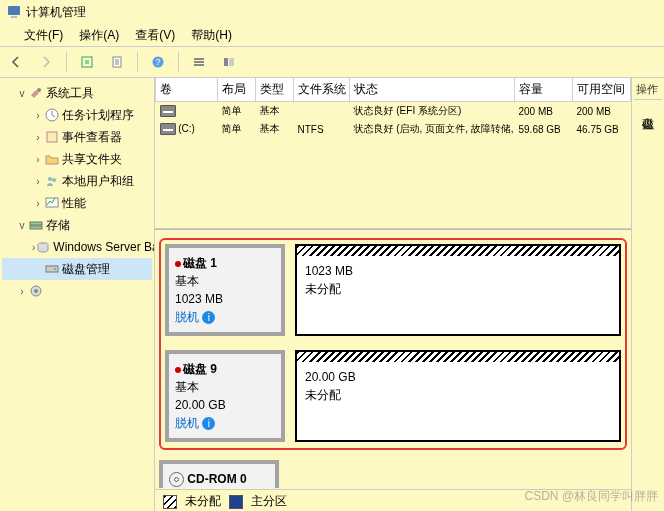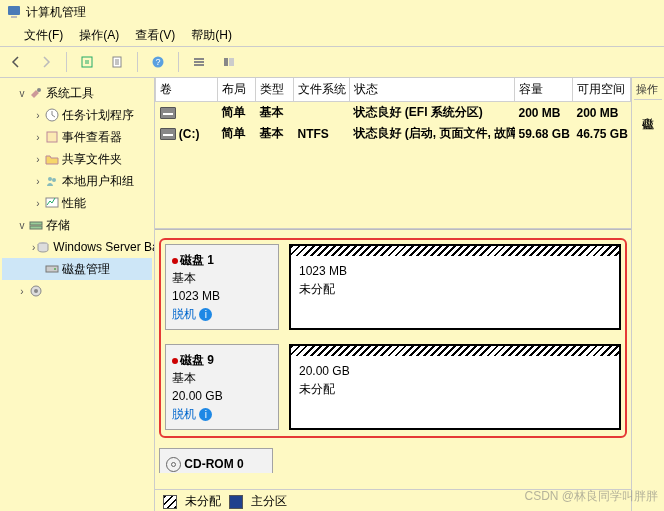--- a/index.html
+++ b/index.html
@@ -20,27 +20,27 @@
   .tree .ind1{padding-left:14px;}
   .tree .ind2{padding-left:30px;}
   .tree .selected{background:#cde6f7;}
   .content{flex:1;display:flex;height:100%;}
   .middle{flex:1;display:flex;flex-direction:column;border-right:1px solid #ccc;overflow:hidden;}
   .actions{width:28px;padding:2px;}
   .actions .hdr{font-size:11px;padding:2px;border-bottom:1px solid #ccc;color:#333;}
   .actions .act{writing-mode:vertical-rl;padding:6px 2px;cursor:default;width:20px;margin-top:2px;}
   table.vol{width:100%;border-collapse:collapse;table-layout:fixed;}
   table.vol th{background:#fff;border:1px solid #d0d0d0;border-top:none;font-weight:normal;text-align:left;padding:3px 4px;font-size:12px;white-space:nowrap;overflow:hidden;}
-  table.vol td{padding:2px 4px;font-size:12px;white-space:nowrap;overflow:hidden;font-weight:bold;}
+  table.vol td{padding:2px 4px;font-size:10px;white-space:nowrap;overflow:hidden;}
   .scroller{height:150px;overflow-y:auto;overflow-x:hidden;border-bottom:1px solid #ccc;}
   .hscroll{overflow-x:auto;}
   .disks-area{flex:1;overflow:auto;position:relative;padding:4px 4px 0 4px;border-top:1px solid #bbb;}
   .redbox{border:2px solid #e53935;border-radius:6px;padding:4px;margin:4px 0 10px 0;display:inline-block;width:100%;box-sizing:border-box;}
   .diskrow{display:flex;align-items:stretch;margin-bottom:14px;}
-  .diskhdr{width:100px;border:1px solid #a3a3a3;background:#f2f2f2;padding:6px;font-size:12px;line-height:1.5;}
+  .diskhdr{width:100px;border:4px solid #a3a3a3;background:#f2f2f2;padding:6px;font-size:12px;line-height:1.5;}
   .diskhdr .dname{font-weight:bold;}
   .diskhdr .offline{color:#0066cc;}
   .info-ico{display:inline-block;width:13px;height:13px;border-radius:50%;background:#1e88e5;color:#fff;font-size:10px;line-height:13px;text-align:center;vertical-align:middle;}
   .diskregion{flex:1;margin-left:10px;display:flex;align-items:stretch;}
   .part{border:2px solid #000;background:#fff;flex:1;display:flex;flex-direction:column;min-height:46px;}
   .part .hatch{height:10px;background:repeating-linear-gradient(135deg,#000,#000 2px,#fff 2px,#fff 5px);}
   .part .plabel{padding:6px 8px;font-size:12px;line-height:1.5;}
   .legend-row{display:flex;align-items:center;gap:8px;padding:3px 8px;border-top:1px solid #ccc;font-size:12px;}
   .sw{width:12px;height:12px;display:inline-block;border:1px solid #555;background:#fff;vertical-align:middle;}
   .sw.un{background:repeating-linear-gradient(135deg,#000,#000 2px,#fff 2px,#fff 5px);}

